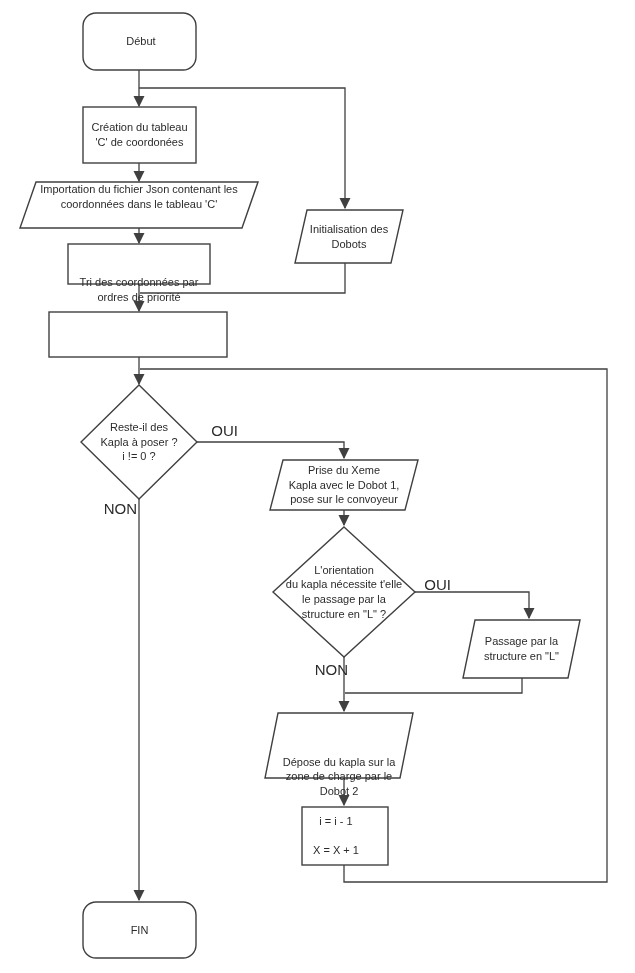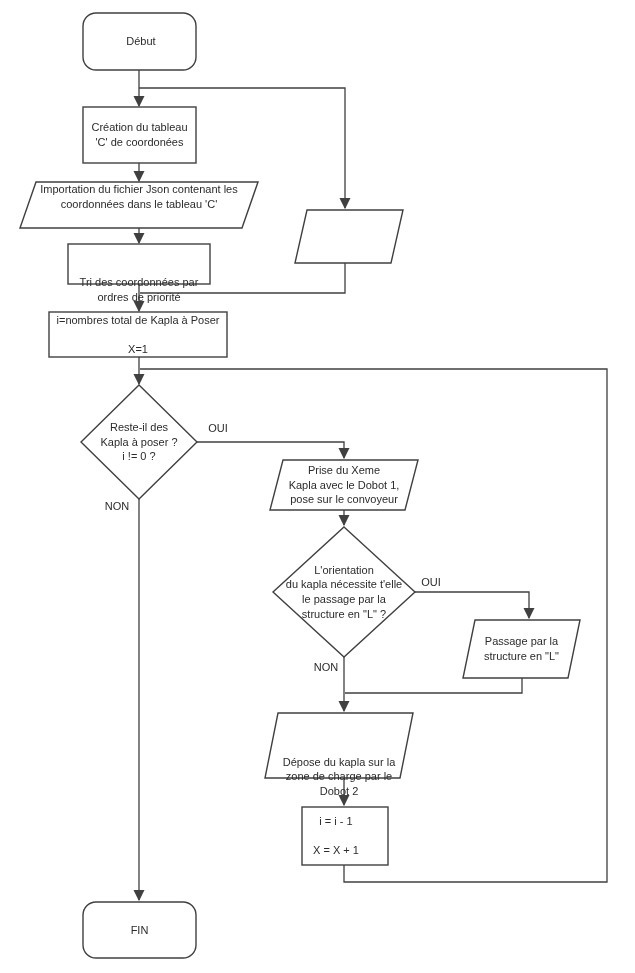--- a/index.html
+++ b/index.html
@@ -41,22 +41,22 @@
     text-align: center;
     color: var(--text);
     font-size: 11px;
     line-height: 1.32;
     white-space: pre;
     pointer-events: none;
   }
   .edge-label {
     position: absolute;
     color: var(--text);
-    font-size: 11px;
-    text-align: center;
+    font-size: 15px;
+    text-align: right;
     white-space: pre;
     pointer-events: none;
   }
 </style>
 </head>
 <body>
 
 <div class="canvas">
 
   <svg class="layer" width="635" height="973" viewBox="0 0 635 973">
@@ -97,23 +97,22 @@
     <path class="edge" d="M344,778 L344,805" marker-end="url(#arrowhead)"></path>
   </svg>
 
   <div class="label" style="left:83px;  top:13px;  width:116px; height:57px;">Début</div>
   <div class="label" style="left:83px;  top:107px; width:113px; height:56px;">Création du tableau
 'C' de coordonées</div>
   <div class="label" style="left:20px;  top:182px; width:238px; height:30px;">Importation du fichier Json contenant les
 coordonnées dans le tableau 'C'</div>
   <div class="label" style="left:68px;  top:244px; width:142px; height:40px;margin-top:26px;">Tri des coordonnées par
 ordres de priorité</div>
-  <div class="label" style="left:47px;  top:312px; width:182px; height:45px;">i=nombres total de Kapla à Poser
-
-X=1</div>
+  <div class="label" style="left:295px; top:210px; width:108px; height:53px;">Initialisation des
+Dobots</div>
   <div class="label" style="left:81px;  top:385px; width:116px; height:114px;">Reste-il des
 Kapla à poser ?
 i != 0 ?</div>
   <div class="label" style="left:270px; top:460px; width:148px; height:50px;">Prise du Xeme
 Kapla avec le Dobot 1,
 pose sur le convoyeur</div>
   <div class="label" style="left:273px; top:527px; width:142px; height:130px;">L'orientation
 du kapla nécessite t'elle
 le passage par la
 structure en "L" ?</div>

